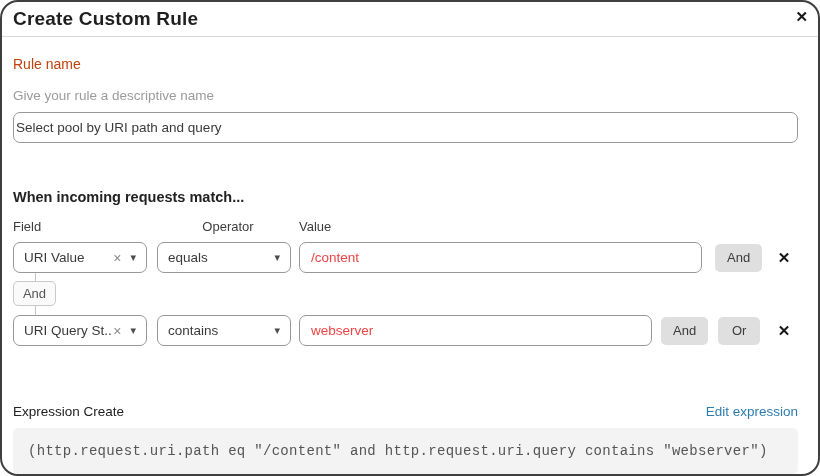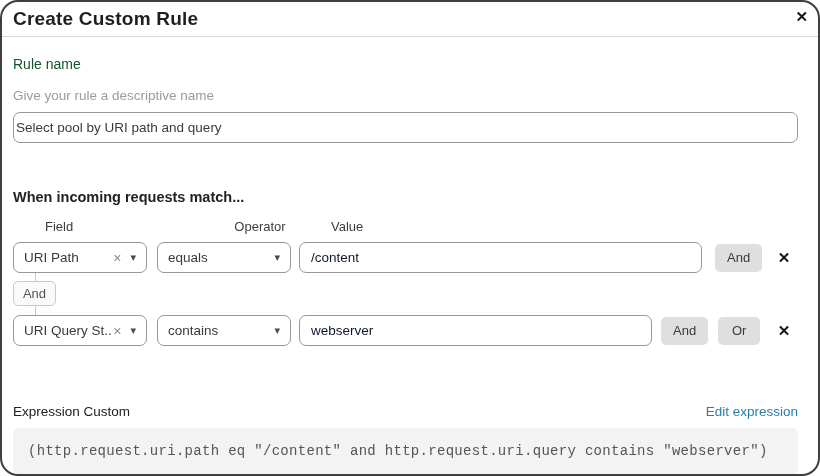--- a/index.html
+++ b/index.html
@@ -15,42 +15,42 @@
   .header { height:34px; display:flex; align-items:center; padding-left:11px;
             border-bottom:1px solid #d8d8d8; }
   .title { font-size:19px; font-weight:700; color:#1f1f1f; letter-spacing:.2px; }
   .close-btn { position:absolute; top:5px; right:8px; background:none; border:none;
                font-size:15px; font-weight:700; color:#161616; cursor:pointer;
                font-family:inherit; line-height:1; padding:2px; }
 
   .body { padding:0 20px 0 11px; }
 
   
-  .rule-label { margin-top:19px; font-size:14px; color:#14532d; }
+  .rule-label { margin-top:19px; font-size:14px; color:#c2410c; }
   .rule-helper { margin-top:16px; font-size:13.5px; color:#9b9b9b; }
   .text-input { display:block; margin-top:9px; width:100%; height:31px; box-sizing:border-box;
                 border:1px solid #979797; border-radius:7px; padding:0 2px;
                 font-size:13.5px; color:#3a3a3a; font-family:inherit; background:#fff; }
 
   
   .match-heading { margin-top:46px; font-size:14.5px; font-weight:700; color:#222; }
-  .col-labels { display:flex; margin-top:14px; font-size:13px; color:#3d3d3d;margin-left:32px; }
+  .col-labels { display:flex; margin-top:14px; font-size:13px; color:#3d3d3d; }
   .col-field { width:144px; }
   .col-operator { width:142px;text-align:center; }
 
   .cond-row { display:flex; align-items:center; margin-top:8px; }
   .select { width:134px; height:31px; box-sizing:border-box; border:1px solid #979797;
             border-radius:7px; display:flex; align-items:center; padding:0 10px;
             font-size:13.5px; color:#3a3a3a; background:#fff; cursor:pointer; }
   .select .lbl { flex:1; white-space:nowrap; overflow:hidden; }
   .clear-x { color:#8a8a8a; font-size:14px; margin-right:9px; line-height:1; }
   .caret { color:#4a4a4a; font-size:11px; line-height:1; }
   .op-select { margin-left:10px; }
   .value-input { margin-left:8px; height:31px; box-sizing:border-box; border:1px solid #979797;
-                 border-radius:7px; padding:0 11px; font-size:13.5px; color:#0f172a;
+                 border-radius:7px; padding:0 11px; font-size:13.5px; color:#ef4444;
                  font-family:inherit; background:#fff; }
   .w1 { width:403px; }
   .w2 { width:353px; }
   .logic-btn { height:28px; min-width:42px; padding:0 12px; box-sizing:border-box; border:none;
                border-radius:5px; background:#dfdfdf; font-size:13px; color:#3b3b3b;
                font-family:inherit; cursor:pointer; }
   .and-gap-1 { margin-left:13px; }
   .and-gap-2 { margin-left:9px; }
   .or-gap { margin-left:10px; }
   .remove-btn { margin-left:auto; margin-right:5px; width:18px; background:none; border:none;
@@ -93,21 +93,21 @@
     <div class="match-heading">When incoming requests match...</div>
 
     <div class="col-labels">
       <div class="col-field">Field</div>
       <div class="col-operator">Operator</div>
       <div class="col-value">Value</div>
     </div>
 
     <div class="cond-row">
       <div class="select">
-        <span class="lbl">URI Path</span>
+        <span class="lbl">URI Value</span>
         <span class="clear-x">×</span>
         <span class="caret">▾</span>
       </div>
       <div class="select op-select">
         <span class="lbl">equals</span>
         <span class="caret">▾</span>
       </div>
       <input class="value-input w1" type="text" value="/content" style="">
       <button class="logic-btn and-gap-1">And</button>
       <button class="remove-btn">✕</button>
@@ -129,21 +129,21 @@
         <span class="lbl">contains</span>
         <span class="caret">▾</span>
       </div>
       <input class="value-input w2" type="text" value="webserver" style="">
       <button class="logic-btn and-gap-2">And</button>
       <button class="logic-btn or-gap">Or</button>
       <button class="remove-btn">✕</button>
     </div>
 
     <div class="expr-row">
-      <div class="expr-label">Expression Custom</div>
+      <div class="expr-label">Expression Create</div>
       <a class="expr-link">Edit expression</a>
     </div>
     <div class="expr-box">
       <div class="expr-code">(http.request.uri.path eq "/content" and http.request.uri.query contains "webserver")</div>
     </div>
 
   </div>
 </div>
 
 </body></html>

